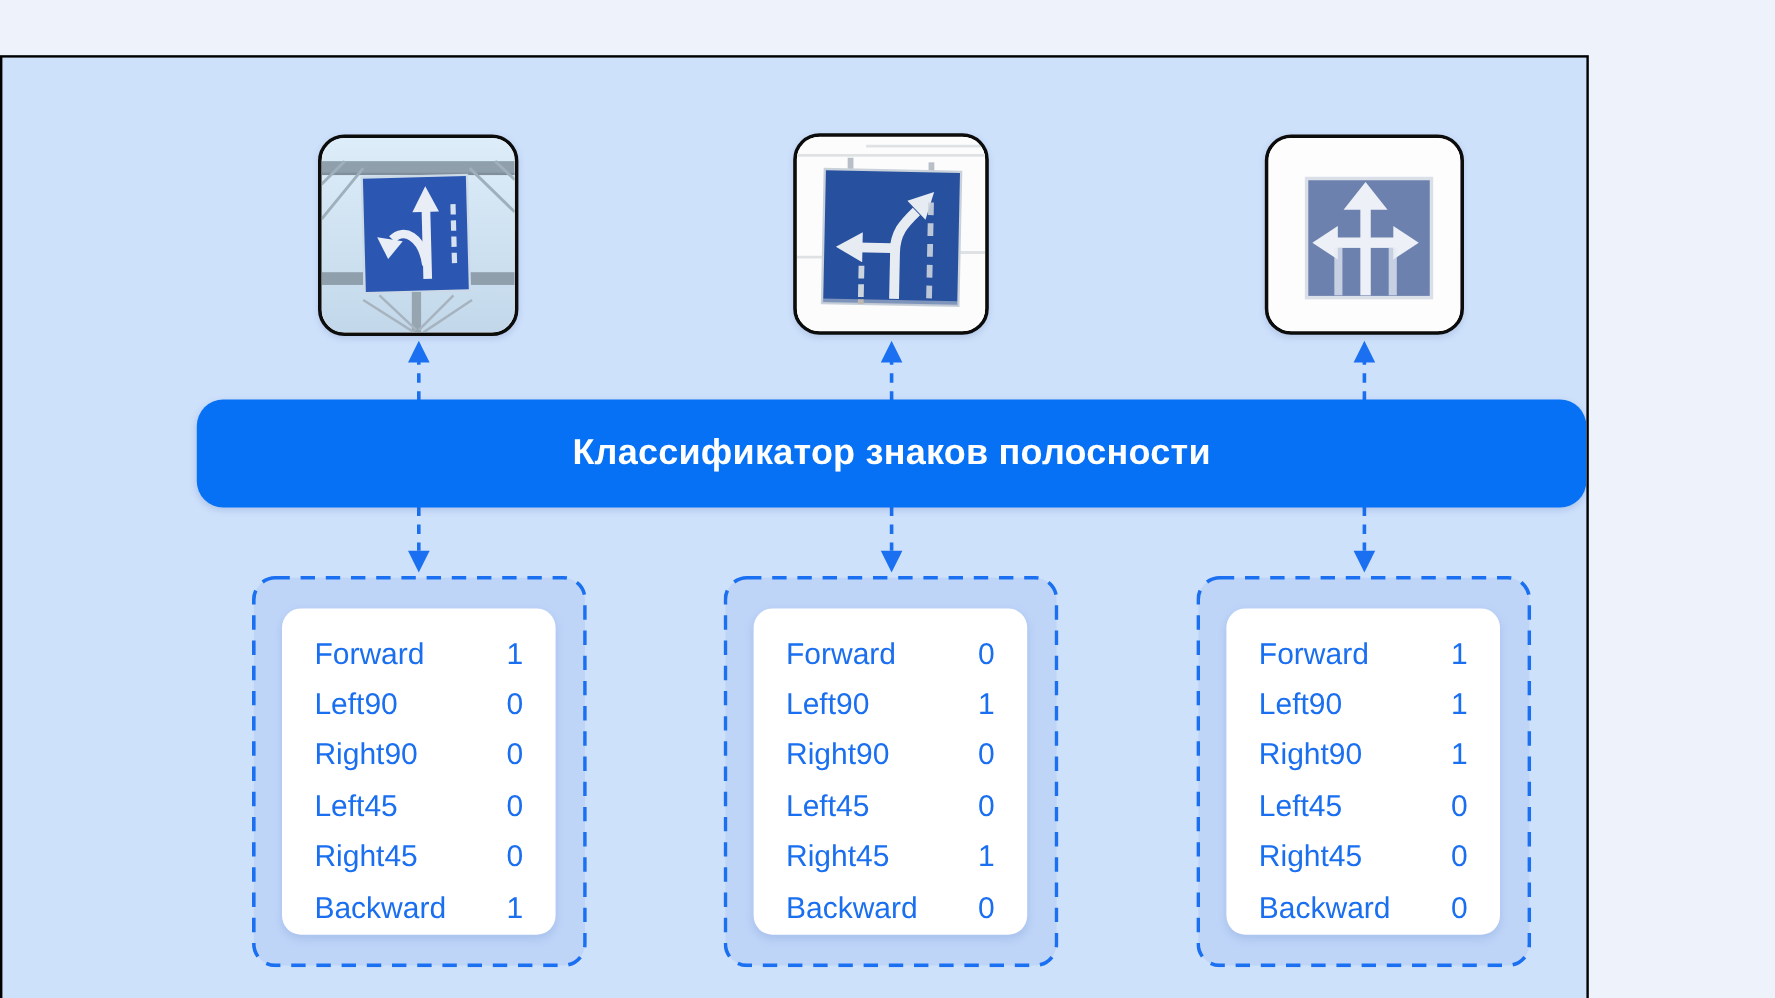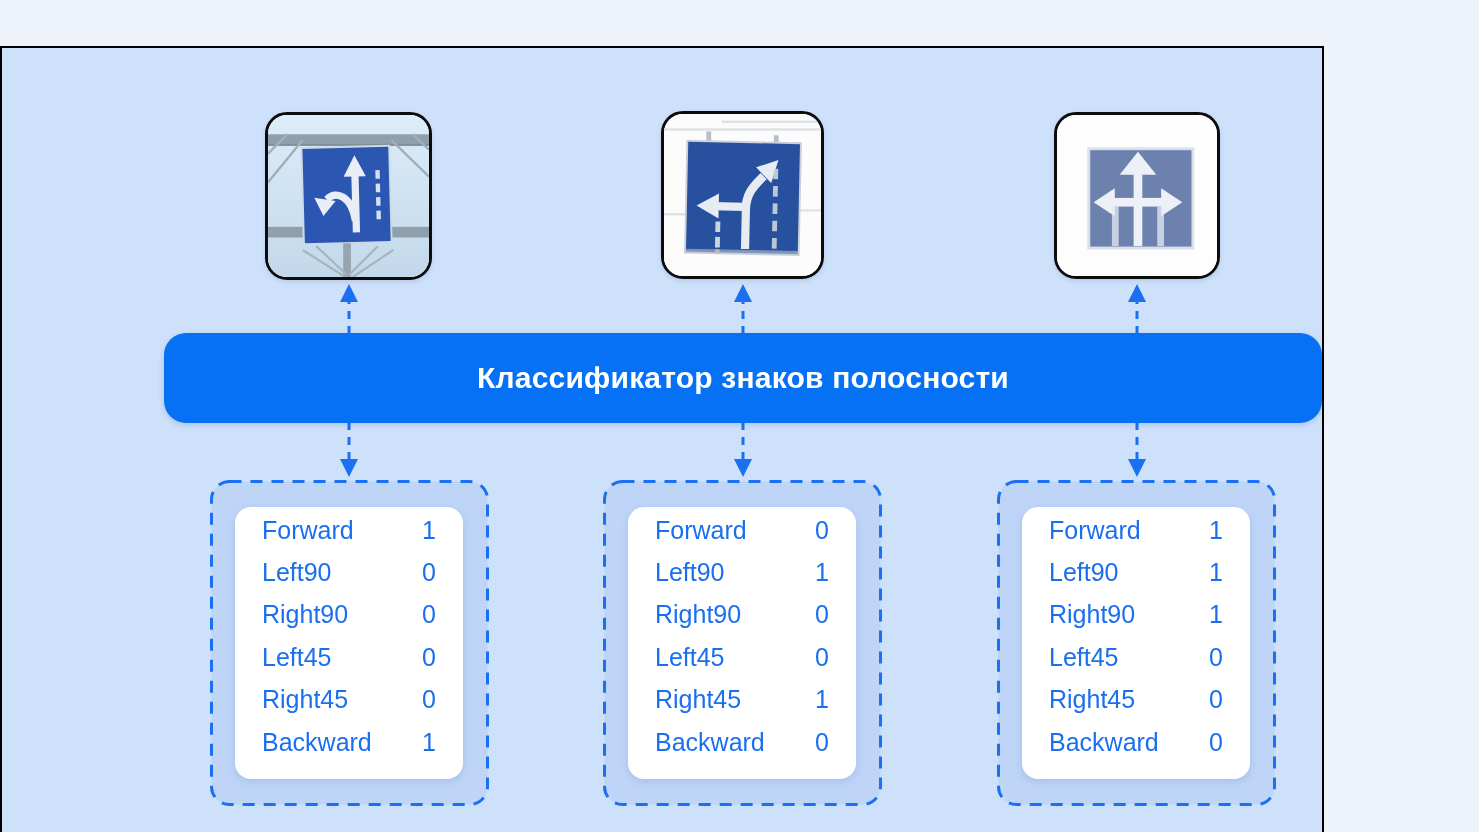--- a/index.html
+++ b/index.html
@@ -31,21 +31,21 @@
   
   .result-box{position:absolute;width:279px;height:326px;top:432px;}
   .result-box .dash{position:absolute;left:0;top:0;}
   #box1{left:208px;}
   #box2{left:601px;}
   #box3{left:995px;}
   .result-card{
     position:absolute;left:25px;top:27px;width:228px;height:272px;
     background:#ffffff;border-radius:16px;
     box-shadow:0 3px 8px rgba(80,120,190,.22);
-    box-sizing:border-box;padding:2px 27px 0 27px;
+    box-sizing:border-box;padding:17px 27px 0 27px;
   }
   .t-row{
     display:flex;justify-content:space-between;align-items:center;
     height:42.4px;color:#1a6ff0;font-size:25px;font-weight:400;
   }
   .t-row .val{min-width:20px;text-align:right;}
 </style>
 </head>
 <body>
 

